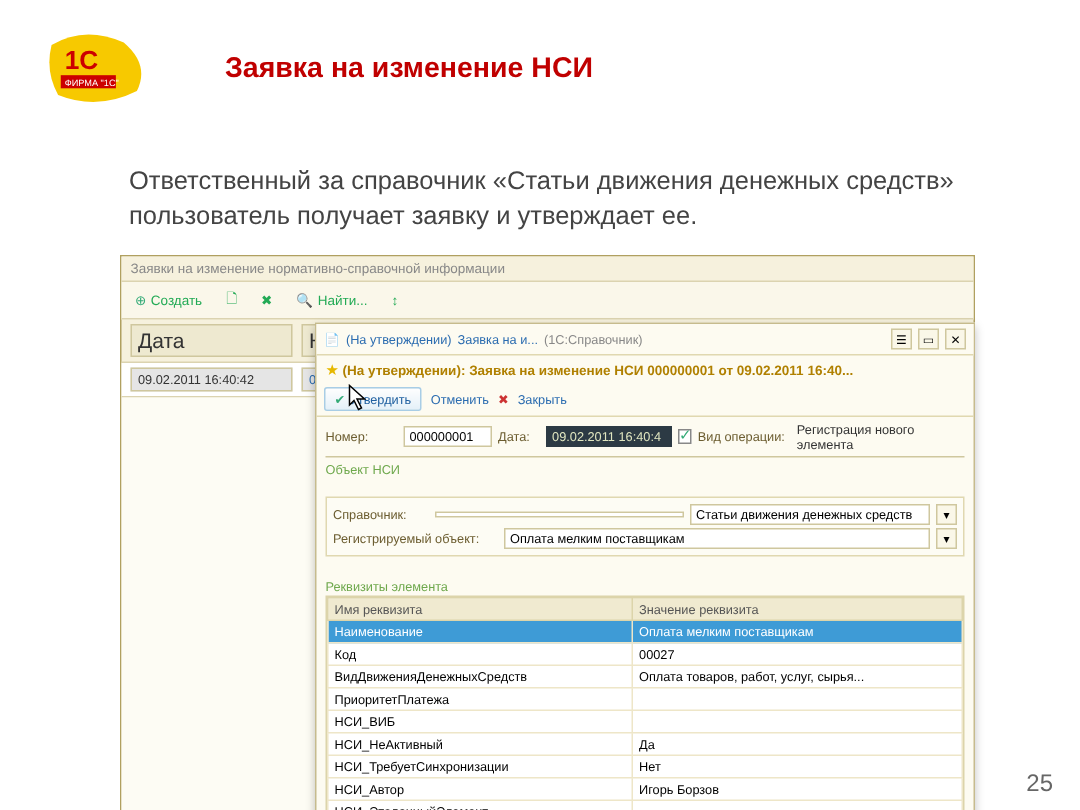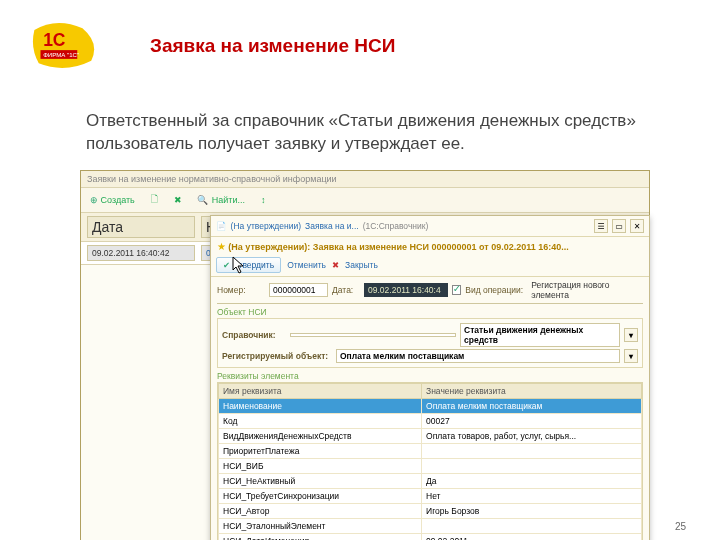--- a/index.html
+++ b/index.html
@@ -2,21 +2,21 @@
 <html><head>
 <meta charset="utf-8">
 <style>
   * { box-sizing: border-box; margin: 0; padding: 0; }
   body { font-family: Arial, sans-serif; background: #fff; width:720px; height:540px; position:relative; overflow:hidden;}
   .slide { width:720px; height:540px; position:relative; padding: 20px 40px 20px 40px;}
   .logo { position:absolute; left:30px; top:20px; }
   .logo svg { width:70px; height:55px;}
   .title { color:#c00000; font-weight:bold; font-size:19px; position:absolute; left:150px; top:35px;}
   .desc { color:#444; font-size:17px; position:absolute; left:50px; top:110px; line-height:1.35; width:600px;margin-left:36px;}
-  .page-num { position:absolute; right:34px; bottom:8px; font-size:10px; color:#666;}
+  .page-num { position:absolute; right:18px; bottom:8px; font-size:16px; color:#666;}
   .window { position:absolute; left:80px; top:170px; width:570px; border:1px solid #b0a060; background:#f6f1dd; font-size:9px; color:#333; }
   .win-title { background:#f6f1dd; color:#888; padding:3px 6px; font-size:9px; border-bottom:1px solid #dbd3b0;}
   .toolbar1 { background:#faf7ea; border-bottom:1px solid #dbd3b0; padding:2px 4px; display:flex; gap:6px; align-items:center;}
   .tbtn { display:inline-flex; align-items:center; gap:3px; padding:1px 4px; border:1px solid transparent; color:#2a5;}
   .row1 { padding:3px 6px; display:flex; gap:6px; align-items:center; border-bottom:1px solid #dbd3b0;}
   .cell-h { background:#eee9d0; border:1px solid #cfc79e; padding:2px 4px; font-size:14px;}
   .datacell { background:#e5e5e5; border:1px solid #cfc79e; padding:2px 4px; font-size:8.5px;}
   .inner { position:absolute; left:210px; top:215px; width:440px; border:1px solid #c6bb8d; background:#fdfbf1; font-size:8.5px; box-shadow:0 2px 6px rgba(0,0,0,0.25);}
   .inner-title { display:flex; align-items:center; gap:4px; padding:3px 5px; background:#fdfbf1; border-bottom:1px solid #e0d8b0;}
   .inner-title-text { color:#b08000; font-weight:bold; font-size:9px; white-space:nowrap; overflow:hidden; text-overflow:ellipsis; flex:1;}
@@ -25,21 +25,21 @@
   .btn-app { border:1px solid #a8cde6; background:linear-gradient(#fefefe,#e4f0f8); padding:2px 6px; border-radius:2px; display:inline-flex; gap:3px; align-items:center; color:#2060a0; cursor:default;}
   .lnk { color:#2b6cb0; cursor:default;}
   .formrow { display:flex; gap:4px; align-items:center; padding:3px 6px;}
   .lbl { color:#6b5c2f; min-width:48px;}
   .inp { border:1px solid #cfc79e; background:#fff; padding:1px 3px; font-size:8.5px;}
   .inp.dark { background:#2c3a44; color:#e0e6c0; border-color:#2c3a44;}
   .tabs { display:flex; gap:0; padding:0 6px;}
   .tab { border:1px solid #cfc79e; border-bottom:none; background:#f3eed6; padding:2px 8px; font-size:8.5px; border-radius:2px 2px 0 0; margin-right:2px;}
   .tab.active { background:#fff;}
   .section-hd { color:#6ea84c; font-size:8.5px; padding:3px 6px 1px;}
-  .panel { margin:0 6px; border:1px solid #e0d8b0; background:#fdfcf4; padding:3px 4px;font-weight:bold;}
+  .panel { margin:12px 6px; border:1px solid #e0d8b0; background:#fdfcf4; padding:3px 4px;}
   .table { width:100%; border-collapse:collapse; font-size:8.5px;}
   .table th { background:#f0ead0; border:1px solid #dcd4aa; text-align:left; padding:2px 4px; font-weight:normal; color:#555;}
   .table td { border:1px solid #eee6c8; padding:2px 4px; background:#fff;}
   .table tr.sel td { background:#3e9bd6; color:#fff;margin-top:12px;}
   .mini-btn { border:1px solid #cfc79e; background:#faf7e8; width:14px; height:14px; display:inline-flex; align-items:center; justify-content:center; font-size:8px;}
   .check { width:10px;height:10px;border:1px solid #888;display:inline-block;background:#fff;position:relative;}
   .check.on::after{content:"✓";position:absolute;left:0;top:-3px;font-size:10px;color:#3a7;}
   .cursor-arrow { position:absolute; left:232px; top:256px; z-index:50;}
 </style>
 </head>

